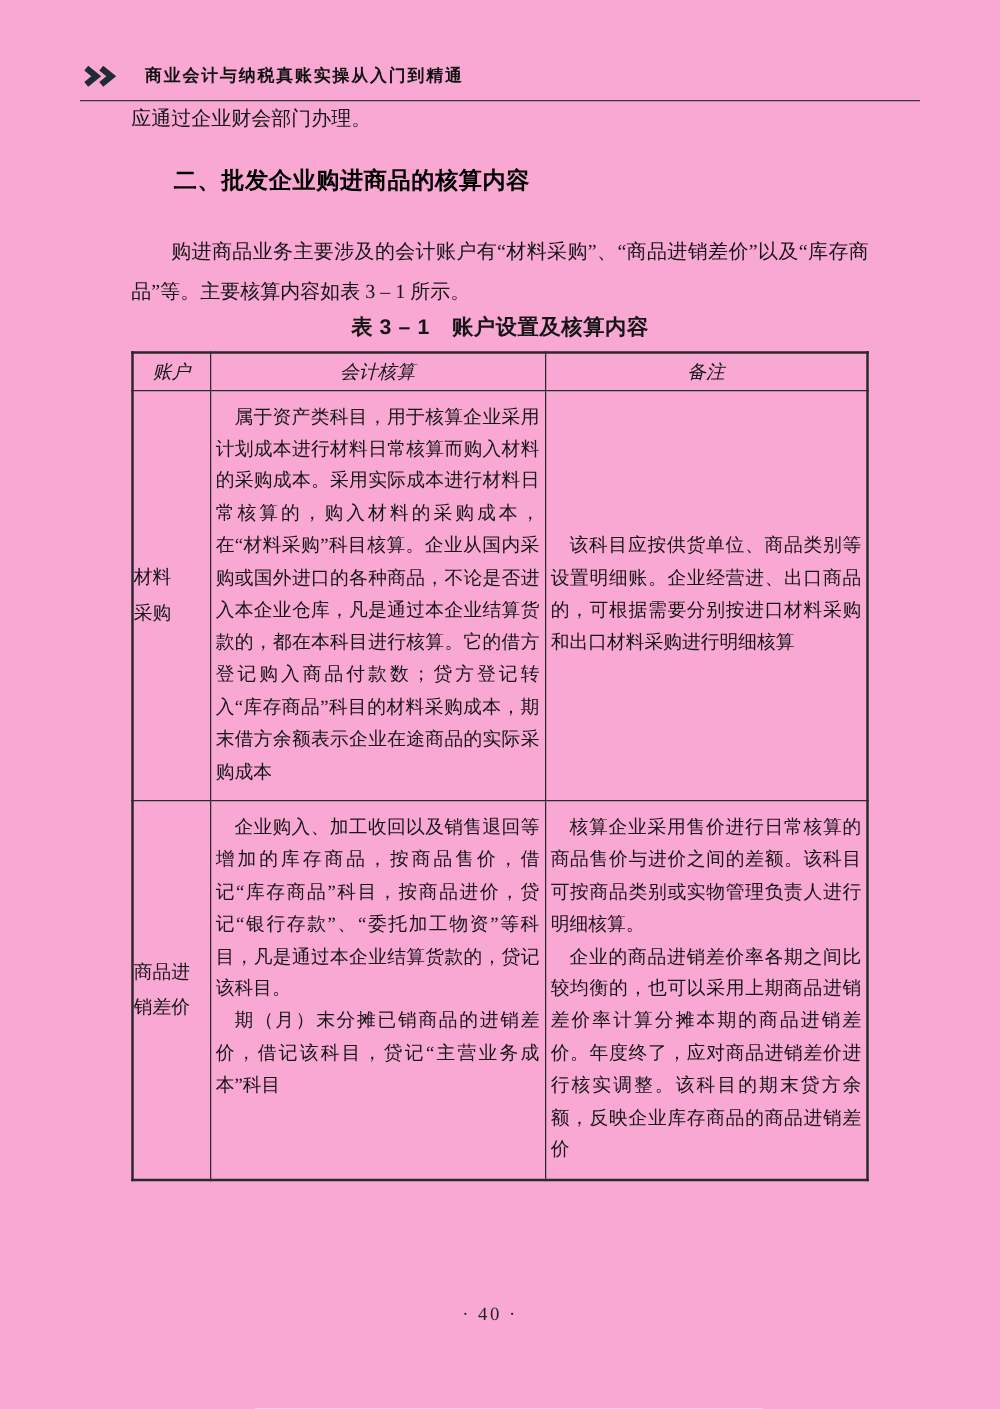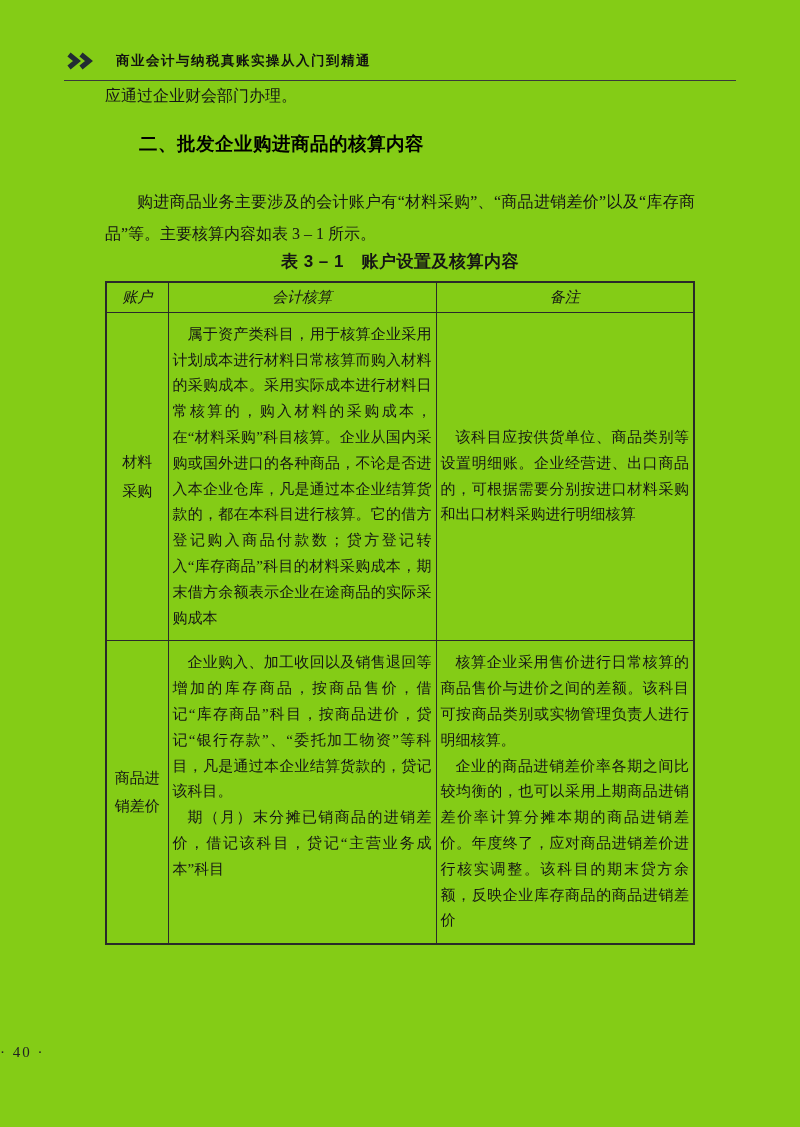--- a/index.html
+++ b/index.html
@@ -1,21 +1,21 @@
 <!DOCTYPE html>
 <html><head>
 <meta charset="utf-8">
 <style>
   * { margin: 0; padding: 0; box-sizing: border-box; }
   html, body { background: #ffffff; }
   body { font-family: "Liberation Serif", serif; color: #151515; }
 
   .page {
     width: 800px; height: 1127px; margin: 0 auto;
-    background: #84cc16; position: relative;
+    background: #f9a8d4; position: relative;
     padding: 52px 64px 0; overflow: hidden;
   }
 
   
   .header-row { display: flex; align-items: center; gap: 14px; padding-left: 2px; }
   .logo { display: inline-flex; align-items: center; }
   .header-title {
     font-family: "Liberation Sans", sans-serif;
     font-weight: bold; font-size: 13.5px; letter-spacing: 1.5px; color: #111;
   }
@@ -47,30 +47,30 @@
     margin-bottom: 8px; letter-spacing: 0.5px;
   }
 
   table.accounts {
     width: 100%; border-collapse: collapse; table-layout: fixed;
     border: 2px solid #2a2a2a;
   }
   .accounts th, .accounts td { border: 1px solid #2a2a2a; font-size: 15px; }
   .accounts th { font-weight: normal; height: 30px; text-align: center; font-style: italic; }
   td.account-cell {
-    text-align: center; vertical-align: middle;
+    text-align: left; vertical-align: middle;
     white-space: pre-line; line-height: 1.9;
   }
   td.body-cell { vertical-align: top; padding: 9px 4px; line-height: 1.72; }
   td.body-cell p { text-indent: 1em; text-align: justify; }
   td.v-middle { vertical-align: middle; }
 
   .footer {
     position: absolute; left: 0; right: 16px; bottom: 66px;
-    font-size: 15px; color: #222; letter-spacing: 2px;
+    text-align: center; font-size: 15px; color: #222; letter-spacing: 2px;
   }
 </style>
 </head>
 <body>
 
 <div class="page">
 
   <header class="header-row">
     <span class="logo">
       <svg width="36" height="18" viewBox="0 0 36 18" aria-hidden="true">

